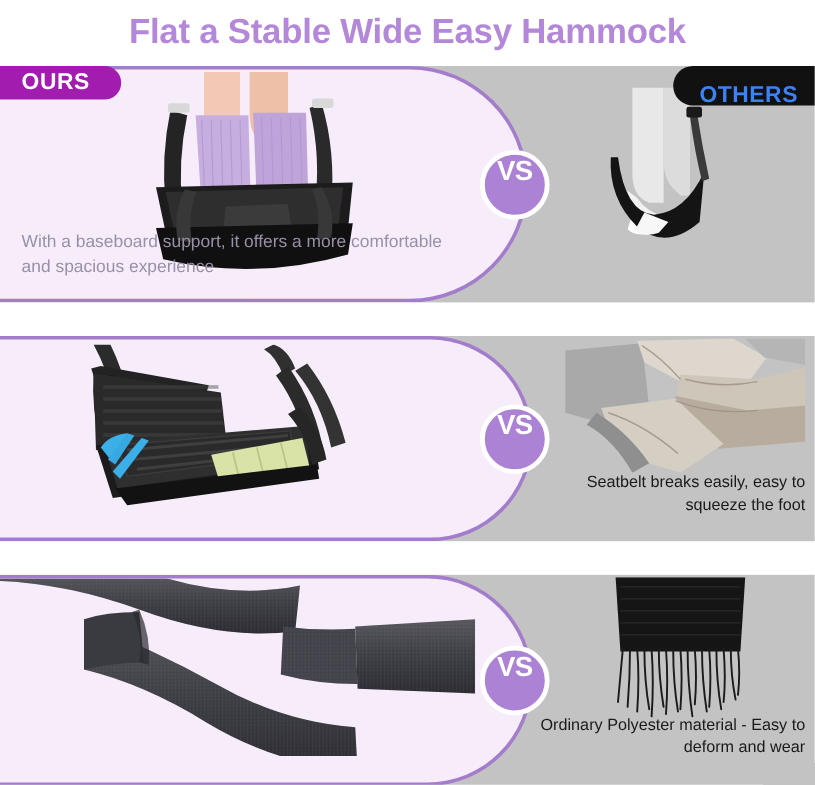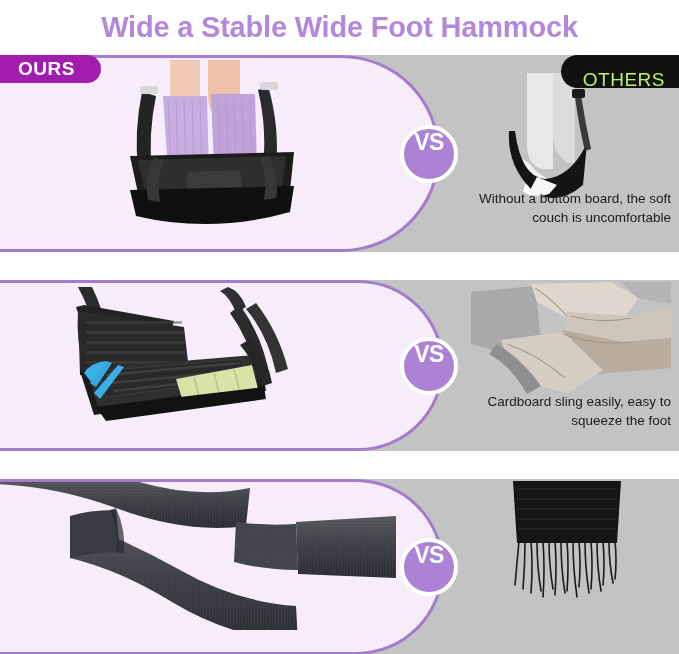--- a/index.html
+++ b/index.html
@@ -88,23 +88,23 @@
   .badge-others {
     position: absolute;
     right: 0; top: 0;
     height: 33px;
     padding: 16px 14px 0 22px;
     display: flex;
     align-items: center;
     background: #111111;
     border-top-left-radius: 18px;
     border-bottom-left-radius: 18px;
-    color: #bef264;
+    color: #3b82f6;
     font-size: 19px;
-    font-weight: 400;
+    font-weight: 700;
     letter-spacing: 0.5px;
     z-index: 12;
   }
 
   
   .vs {
     position: absolute;
     left: 400px;
     top: 50%;
     transform: translateY(-50%);
@@ -166,21 +166,21 @@
   .art-r3-ours { left: 0; top: 0; width: 400px; height: 148px; }
   
   .art-r3-others { right: 42px; top: 2px; width: 140px; height: 130px; }
 
   svg { display: block; }
 </style>
 </head>
 <body>
 
 <div class="title-bar">
-  <h1 class="title-text">Wide a Stable Wide Foot Hammock</h1>
+  <h1 class="title-text">Flat a Stable Wide Easy Hammock</h1>
 </div>
 
 <div class="rows">
 
   <section class="row row--r1">
 
     <div class="panel-others">
 
       <div class="art art-r1-others">
         <svg viewBox="0 0 140 150" width="140" height="150" aria-hidden="true">
@@ -241,21 +241,21 @@
       <span>OURS</span>
     </div>
     <div class="badge-others">
       <span>OTHERS</span>
     </div>
 
     <div class="vs">
       <span>VS</span>
     </div>
 
-    <div class="cap-others">Without a bottom board, the soft couch is uncomfortable</div>
+    <div class="cap-ours">With a baseboard support, it offers a more comfortable and spacious experience</div>
   </section>
 
   <div class="row--gap"></div>
 
   <section class="row row--r2">
 
     <div class="panel-others">
       <div class="art art-r2-others">
         <svg viewBox="0 0 200 128" width="200" height="128" aria-hidden="true">
           <rect width="200" height="128" fill="#c3c3c3"></rect>
@@ -317,21 +317,21 @@
             <path d="M82 120 L250 100 L252 112 L92 134 Z" fill="#121212"></path>
           </g>
         </svg>
       </div>
     </div>
 
     <div class="vs">
       <span>VS</span>
     </div>
 
-    <div class="cap-others">Cardboard sling easily, easy to squeeze the foot</div>
+    <div class="cap-others">Seatbelt breaks easily, easy to squeeze the foot</div>
   </section>
 
   <div class="row--gap"></div>
 
   <section class="row row--r3">
 
     <div class="panel-others">
       <div class="art art-r3-others">
         <svg viewBox="0 0 140 130" width="140" height="130" aria-hidden="true">
           <rect width="140" height="130" fill="#c3c3c3"></rect>
@@ -393,15 +393,16 @@
           <path d="M300 40 L400 34 L400 96 L302 92 Z" fill="url(#weave)" opacity="0.8"></path>
           <path d="M120 26 Q130 48 128 72 L120 70 Q124 48 114 28 Z" fill="#2a2a30" opacity="0.7"></path>
         </svg>
       </div>
     </div>
 
     <div class="vs">
       <span>VS</span>
     </div>
 
+    <div class="cap-others">Ordinary Polyester material - Easy to deform and wear</div>
   </section>
 
 </div>
 
 </body></html>

